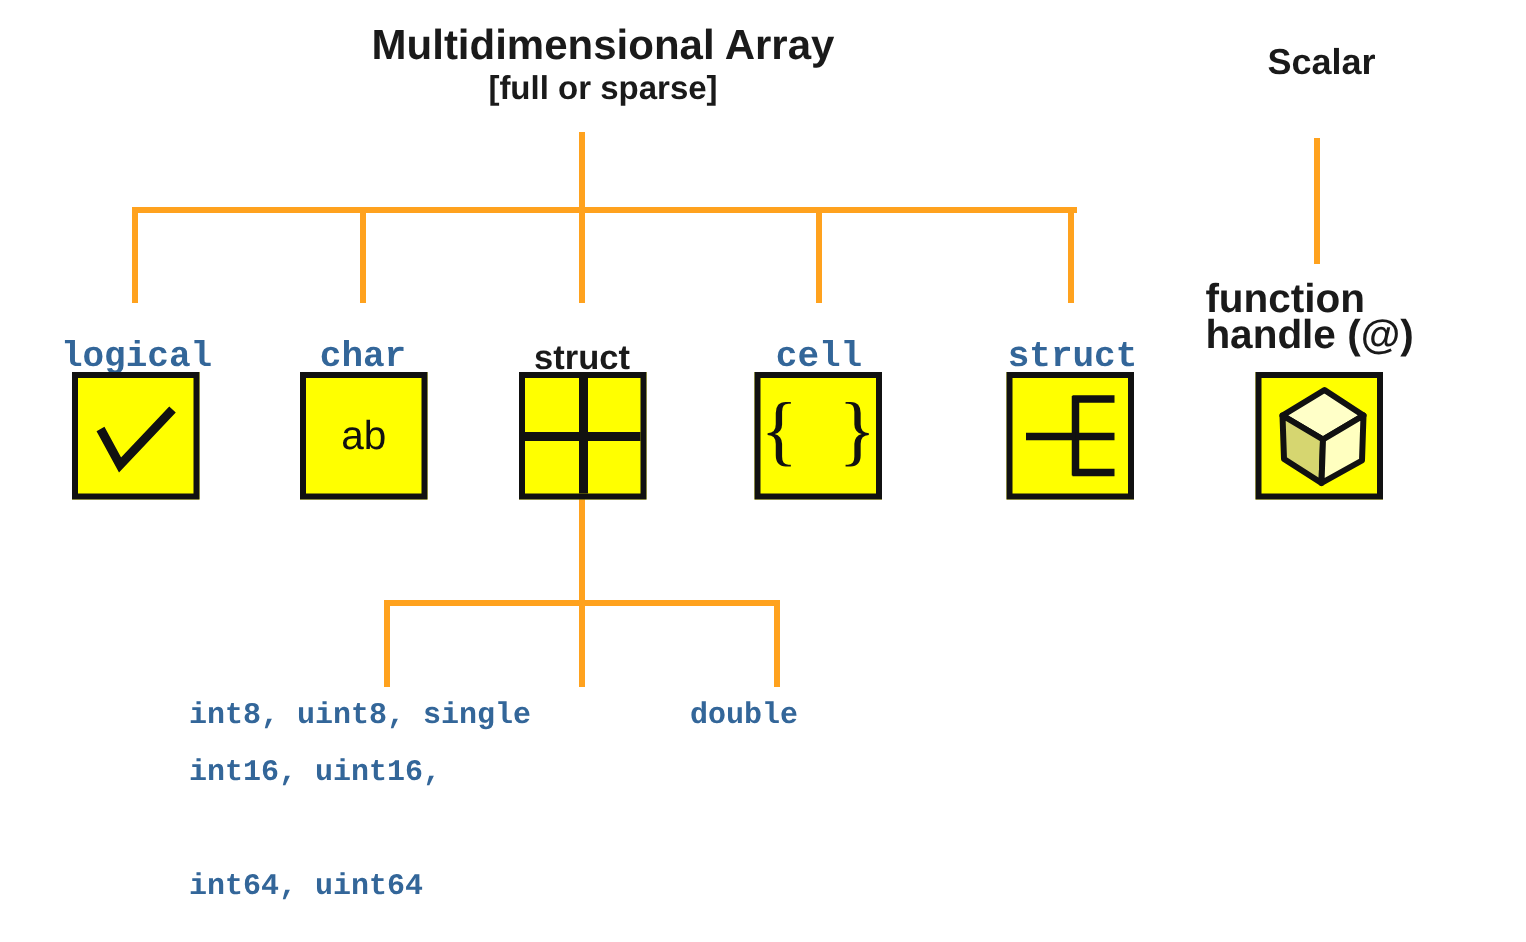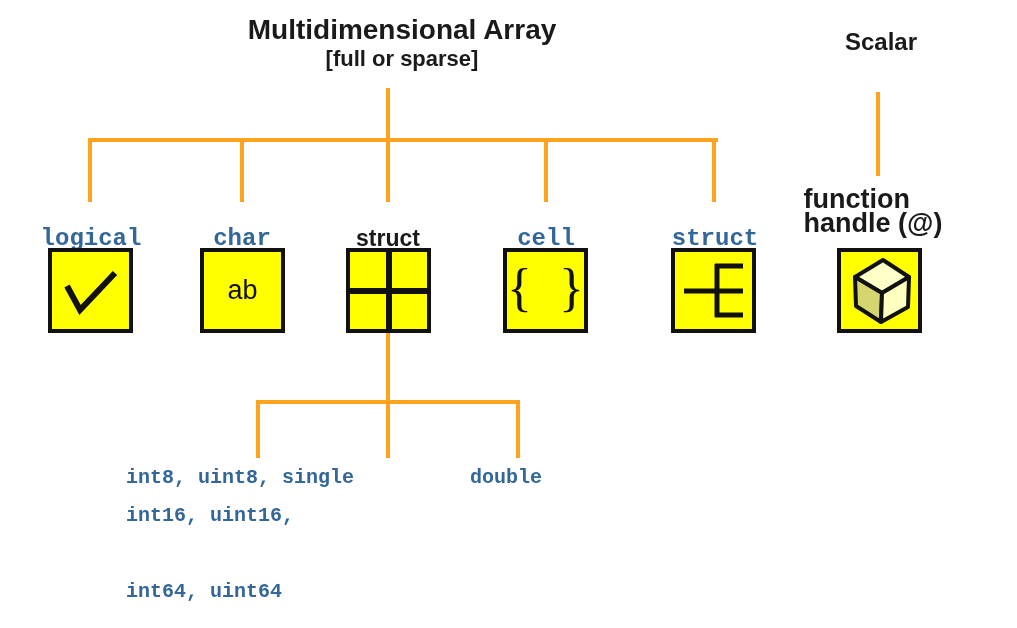--- a/index.html
+++ b/index.html
@@ -100,21 +100,21 @@
   .cube-top{fill:var(--cube-top);stroke:var(--icon-border);stroke-width:4;stroke-linejoin:round;}
   .cube-left{fill:var(--cube-left);stroke:var(--icon-border);stroke-width:4;stroke-linejoin:round;}
   .cube-right{fill:var(--cube-right);stroke:var(--icon-border);stroke-width:4;stroke-linejoin:round;}
   
   .subtype{
     position:absolute;
     font-family:"Liberation Mono",monospace;
     font-size:20px;font-weight:bold;color:var(--label-blue);white-space:pre;
   }
   .st-l1a{left:126px;top:466px;}
-  .st-l1b{left:470px;top:466px;}
+  .st-l1b{left:460px;top:466px;}
   .st-l2 {left:126px;top:504px;}
   .st-l3 {left:126px;top:542px;}
   .st-l4 {left:126px;top:580px;}
 </style>
 </head>
 <body>
 
 <div class="stage">
 
   <div class="root-title">Multidimensional Array</div>

